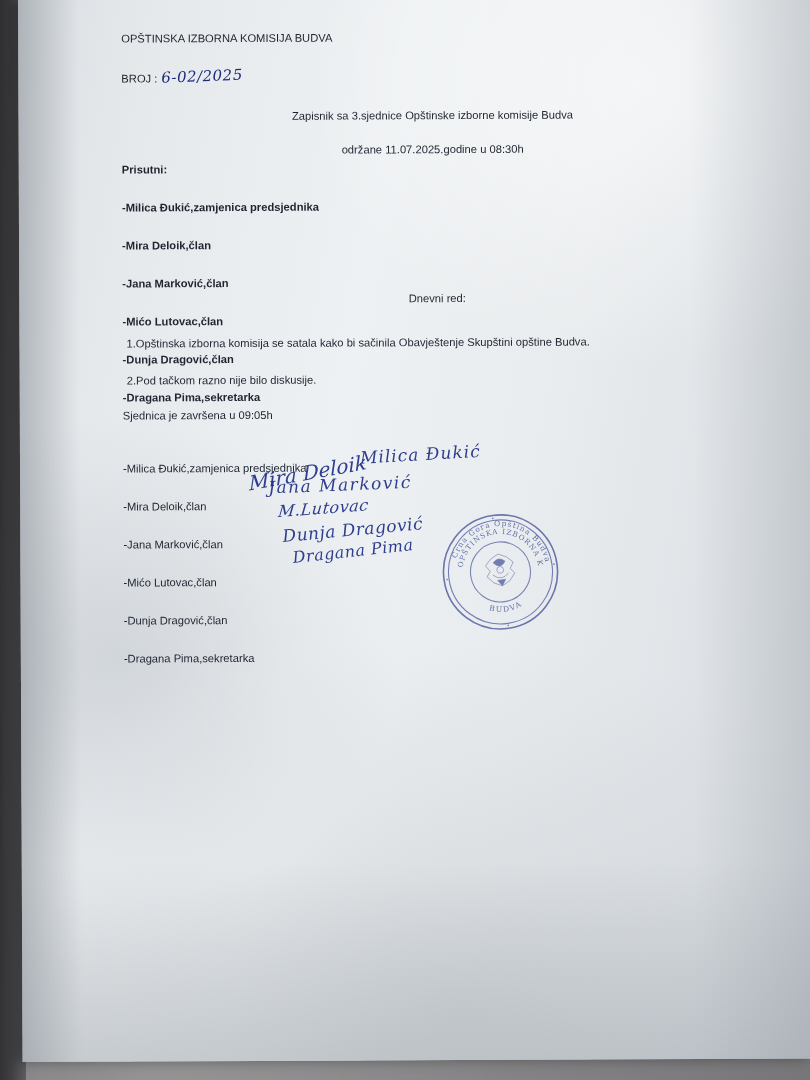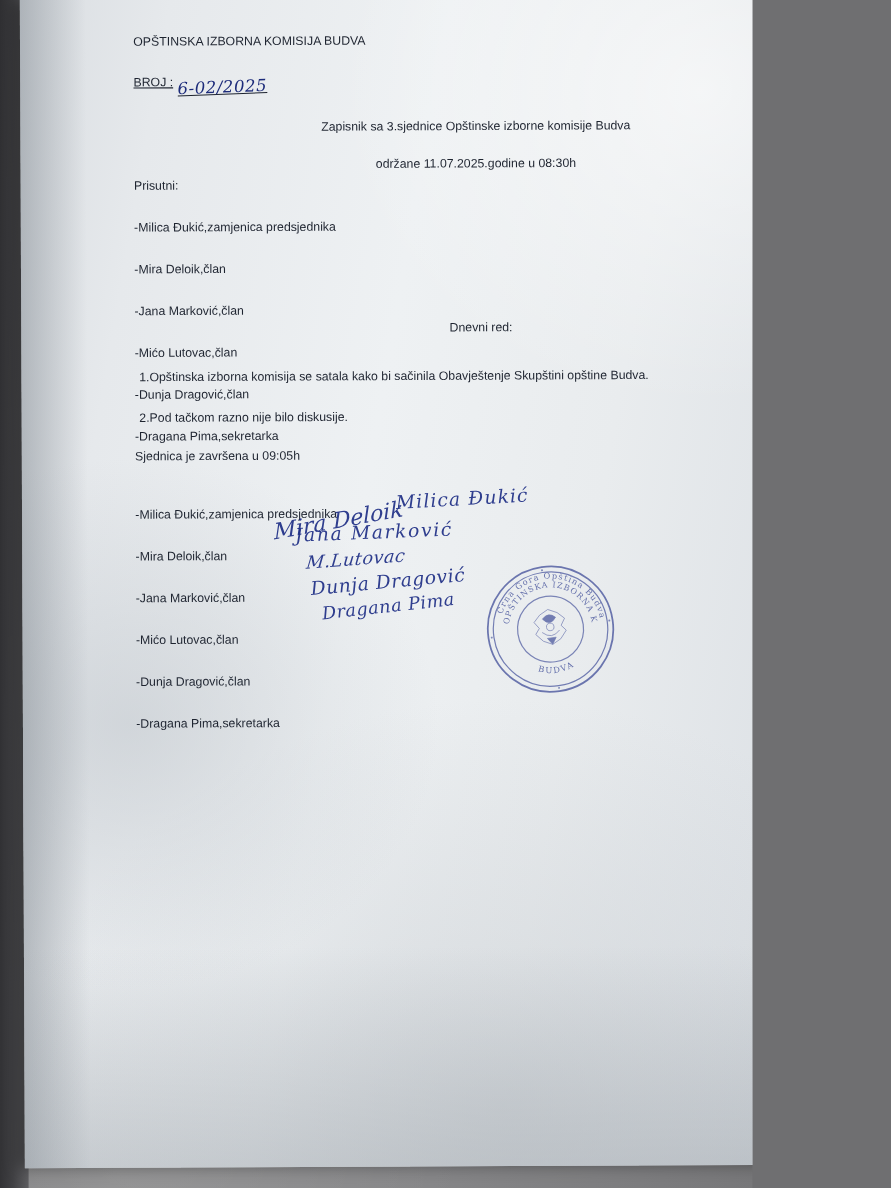--- a/index.html
+++ b/index.html
@@ -10,21 +10,21 @@
   body {
     width: 810px;
     height: 1080px;
     overflow: hidden;
     font-family: "Liberation Sans", sans-serif;
   }
 
   
   #photo {
     position: relative;
-    width: 684px;
+    width: 810px;
     height: 1080px;
     background:
       radial-gradient(ellipse 60% 40% at 20% 95%, rgba(255,255,255,0.10), rgba(0,0,0,0) 70%),
       linear-gradient(105deg, #4b4b4e 0%, #5e5e60 6%, #6d6d6f 12%, #7b7b7d 20%, #8a8a8b 40%, #858587 70%, #777779 100%);
     overflow: hidden;
   }
   
   #photo:before {
     content: "";
     position: absolute;
@@ -73,41 +73,41 @@
     left: 0; top: 0;
     width: 100%; height: 100%;
     color: #1e2430;
     font-size: 11.2px;
     line-height: 1.52;
   }
   .doc .blk { position: absolute; white-space: pre-line; }
 
   #header-block { left: 103px; top: 14px; }
   #header-block .line { height: 20px; }
-  #broj-line { display: flex; align-items: flex-start; gap: 4px; text-decoration: underline; }
+  #broj-line { display: flex; align-items: flex-end; gap: 4px; }
 
   
   .hand {
     font-family: "DejaVu Serif", serif;
     color: #1c2b7a;
     font-size: 15px;
     font-style: italic;
     letter-spacing: 0.5px;
     transform: rotate(-2deg) translateY(1px);
     display: inline-block;
   }
 
   #title-block {
     left: 0; top: 92px; width: 100%;
     text-align: center;
   }
   #title-block div { padding-left: 36px; }
 
   #prisutni-block { left: 103px; top: 145px; }
-  #prisutni-block .line { height: 21px; }
+  #prisutni-block .line { height: 21px; font-weight: bold; }
 
   #dnevni-red-title { left: 0; top: 292px; width: 100%; text-align: center; padding-left: 22px; }
 
   #item1 { left: 107px; top: 336px; }
   #item2 { left: 107px; top: 373px; text-align: center; }
   #end-time { left: 103px; top: 408px; }
 
   #signers-block { left: 103px; top: 444px; }
   #signers-block .line { height: 21px; }
 

